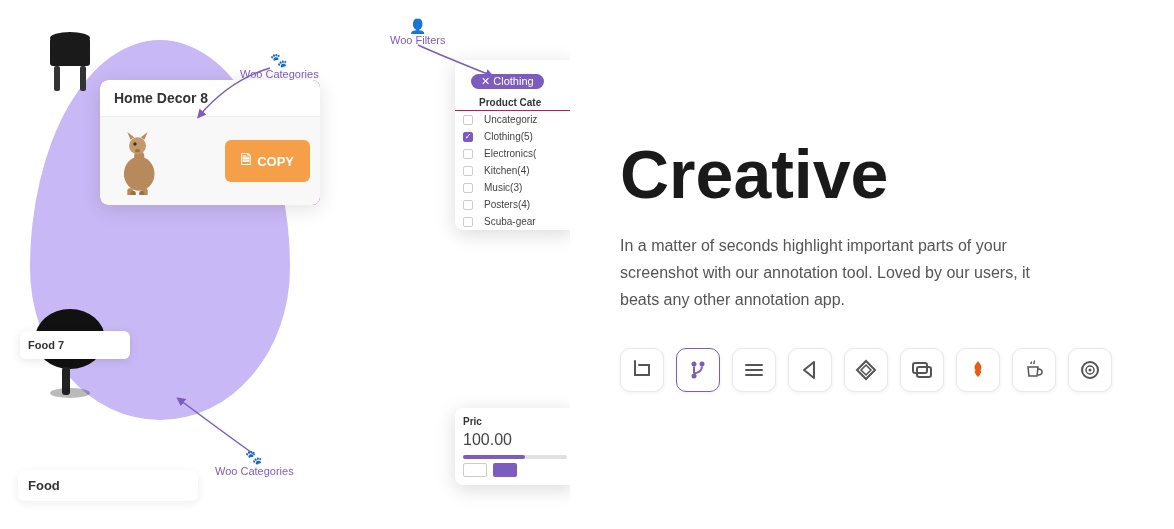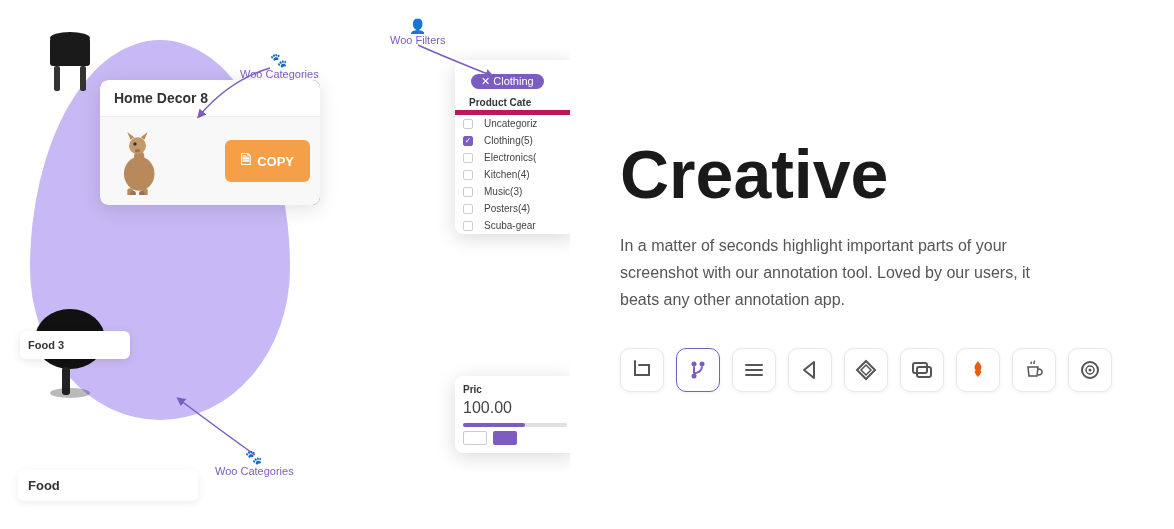--- a/index.html
+++ b/index.html
@@ -185,22 +185,22 @@
       display: inline-flex;
       align-items: center;
       gap: 4px;
       margin: 8px 8px 4px;
     }
 
     .filter-title {
       font-size: 10px;
       font-weight: 600;
       color: #333;
-      padding: 4px 14px 2px;
-      border-bottom: 5px solid #be185d;
+      padding: 4px 24px 2px;
+      border-bottom: 1px solid #be185d;
     }
 
     .filter-item {
       display: flex;
       align-items: center;
       gap: 11px;
       padding: 3px 8px;
       font-size: 10px;
       color: #444;
     }
@@ -219,21 +219,21 @@
       display: flex;
       align-items: center;
       justify-content: center;
       color: white;
       font-size: 8px;
     }
 
     
     .price-panel {
       position: absolute;
-      bottom: 76px;
+      bottom: 44px;
       left: 455px;
       width: 120px;
       background: #fff;
       border-radius: 8px;
       box-shadow: 0 4px 20px rgba(0,0,0,0.15);
       z-index: 4;
       padding: 8px;
     }
 
     .price-title {
@@ -422,21 +422,21 @@
 
   <div class="chair-bottom">
     <svg viewBox="0 0 80 90" class="chair-shape">
       <ellipse cx="40" cy="30" rx="35" ry="30" fill="#111"></ellipse>
       <rect x="32" y="58" width="8" height="28" rx="3" fill="#222"></rect>
       <ellipse cx="40" cy="84" rx="20" ry="5" fill="#1a1a1a" opacity="0.3"></ellipse>
     </svg>
   </div>
 
   <div class="card-container card-food-small">
-    <div class="food-label">Food  3</div>
+    <div class="food-label">Food  7</div>
   </div>
 
   <div class="card-container card-food-text">
     <div class="food-title">Food</div>
   </div>
 
   <div class="woo-label woo-categories-bottom">
     <span class="paw-icon">🐾</span>
     <span>Woo Categories</span>
   </div>

